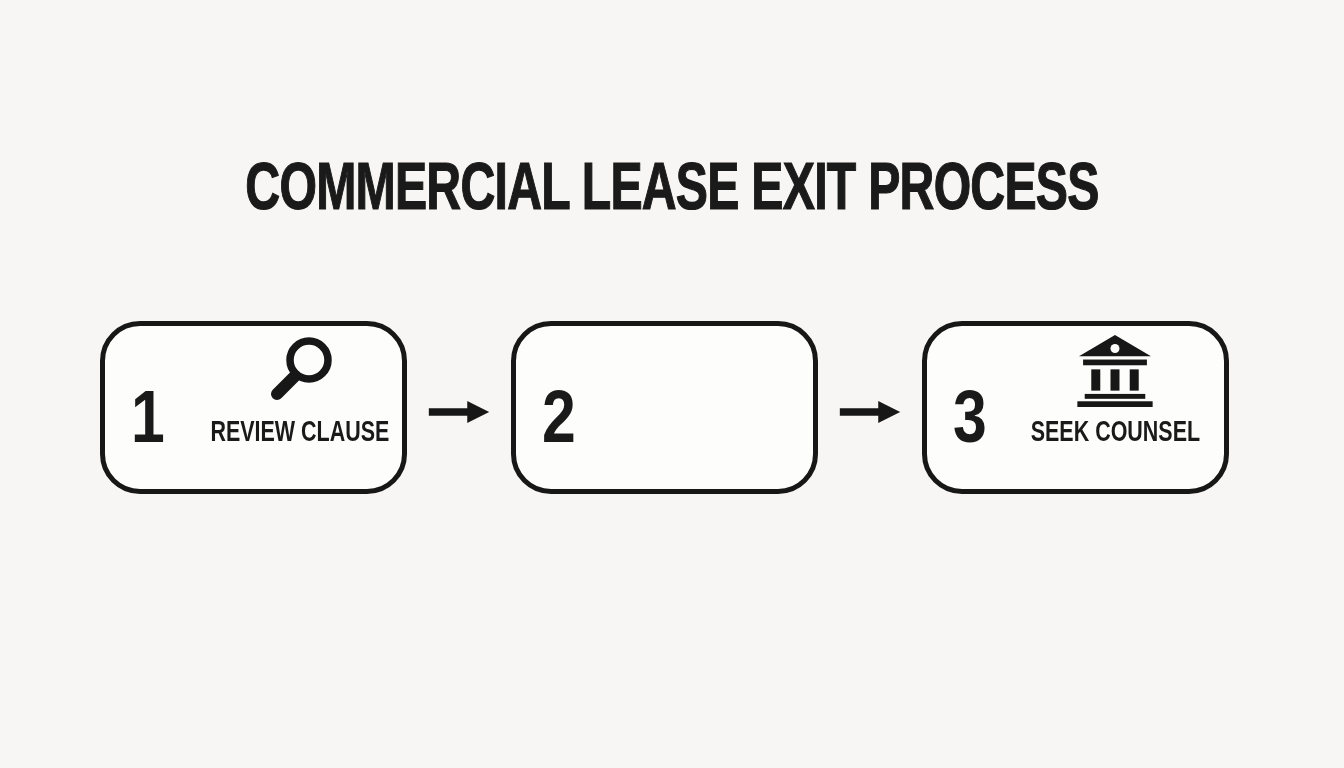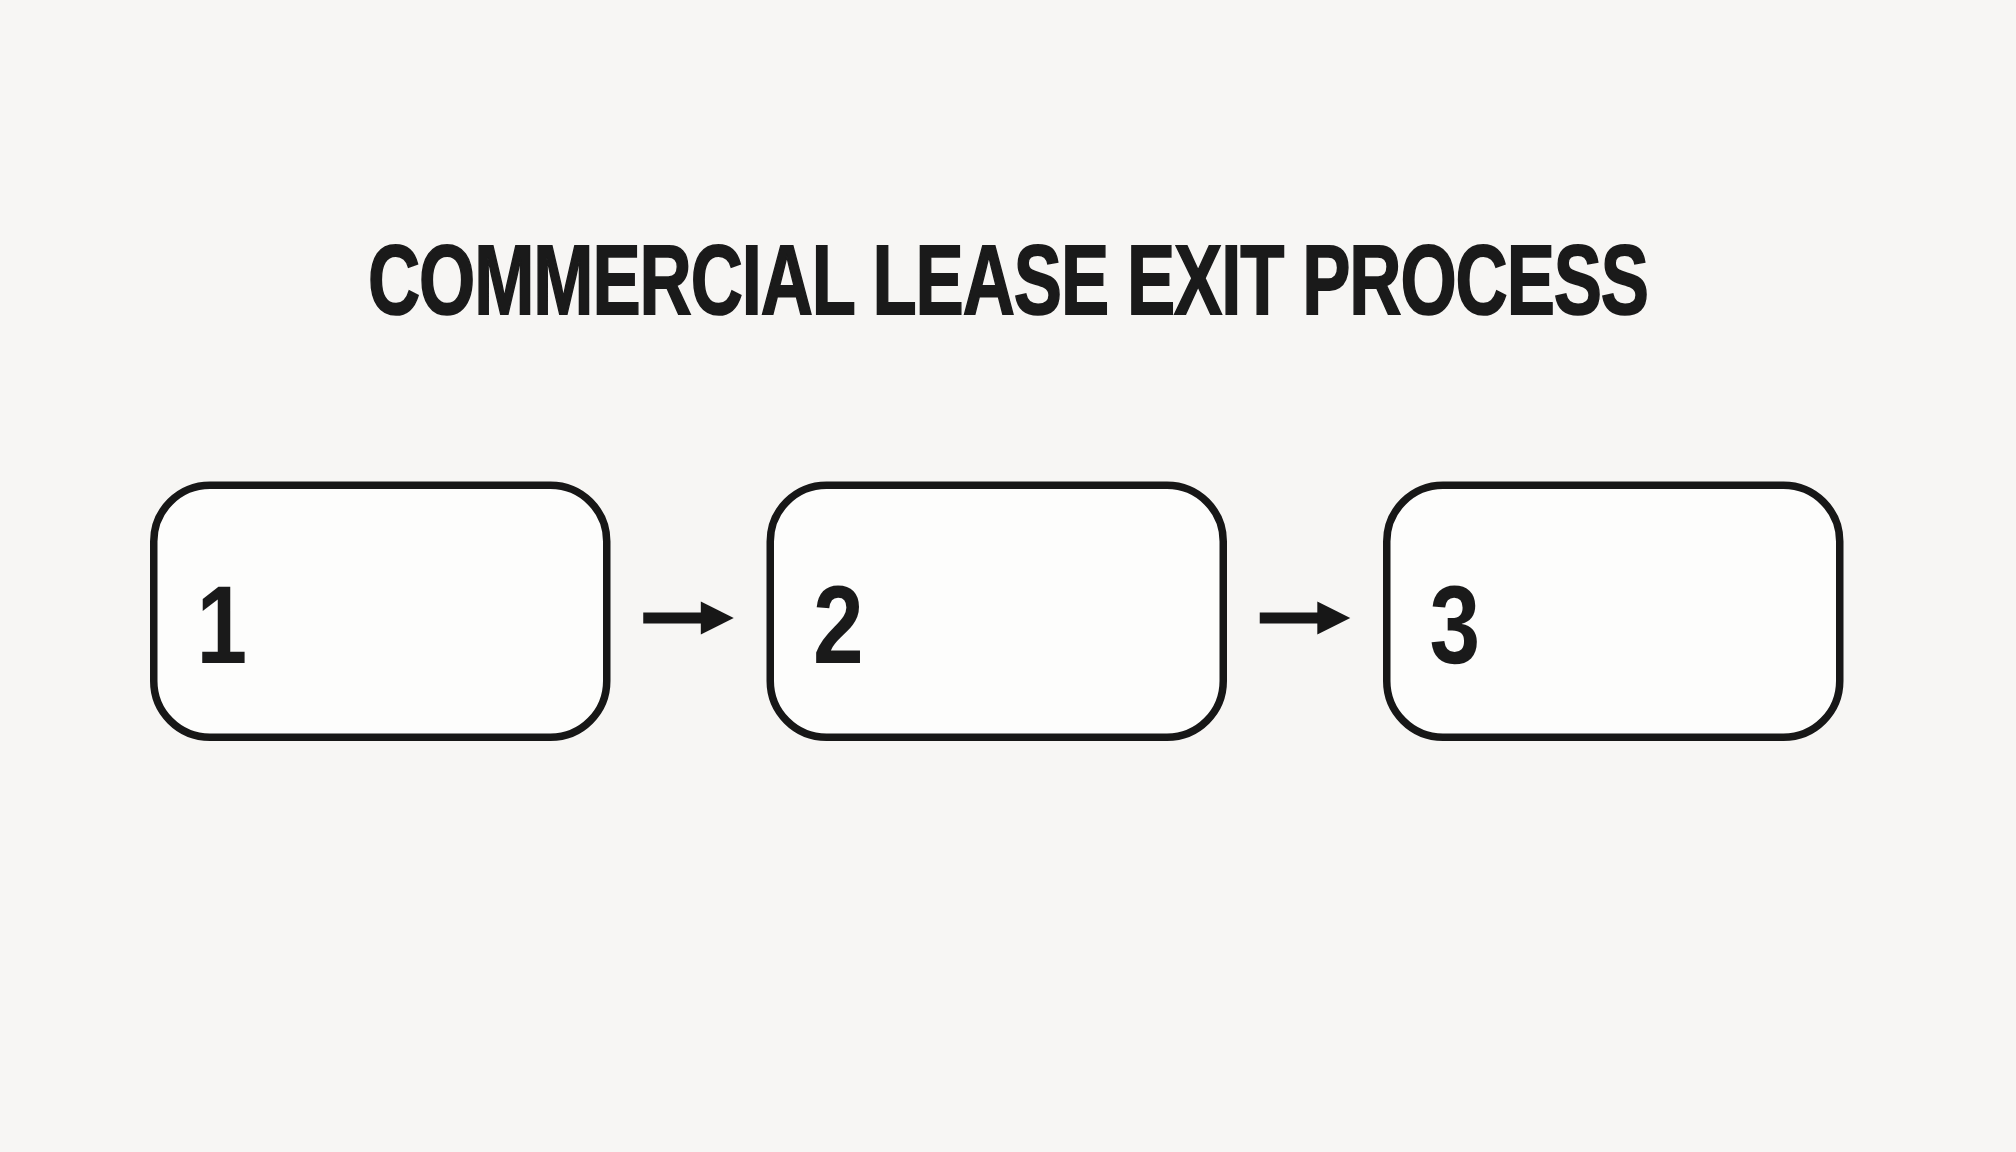--- a/index.html
+++ b/index.html
@@ -53,20 +53,29 @@
 </style>
 </head>
 <body>
 
 <h1 class="title">COMMERCIAL LEASE EXIT PROCESS</h1>
 
 <div class="flow">
 
   <div class="step">
     <span class="num">1</span>
+    <div class="content">
+      <span class="icon">
+        <svg width="72" height="72" viewBox="0 0 72 72">
+          <circle cx="45" cy="25" r="19" fill="none" stroke="#171717" stroke-width="7.5"></circle>
+          <line x1="31" y1="41" x2="13" y2="59" stroke="#171717" stroke-width="12" stroke-linecap="round"></line>
+        </svg>
+      </span>
+      <span class="label">REVIEW CLAUSE</span>
+    </div>
   </div>
 
   <div class="arrow">
     <svg width="64" height="28" viewBox="0 0 70 28">
       <line x1="2" y1="14" x2="48" y2="14" stroke="#171717" stroke-width="8"></line>
       <polygon class="ink" points="44,2 68,14 44,26"></polygon>
     </svg>
   </div>
 
   <div class="step">
@@ -75,15 +84,30 @@
 
   <div class="arrow">
     <svg width="64" height="28" viewBox="0 0 70 28">
       <line x1="2" y1="14" x2="48" y2="14" stroke="#171717" stroke-width="8"></line>
       <polygon class="ink" points="44,2 68,14 44,26"></polygon>
     </svg>
   </div>
 
   <div class="step">
     <span class="num">3</span>
+    <div class="content">
+      <span class="icon">
+        <svg width="84" height="72" viewBox="0 0 100 88">
+          <polygon class="ink" points="50,0 94,26 6,26"></polygon>
+          <circle cx="50" cy="16.5" r="5.5" fill="#fdfdfc"></circle>
+          <rect class="ink" x="11" y="30" width="78" height="7"></rect>
+          <rect class="ink" x="21" y="42" width="11" height="26"></rect>
+          <rect class="ink" x="44.5" y="42" width="11" height="26"></rect>
+          <rect class="ink" x="68" y="42" width="11" height="26"></rect>
+          <rect class="ink" x="13" y="72" width="74" height="6"></rect>
+          <rect class="ink" x="4" y="81" width="92" height="7"></rect>
+        </svg>
+      </span>
+      <span class="label">SEEK COUNSEL</span>
+    </div>
   </div>
 
 </div>
 
 </body></html>

